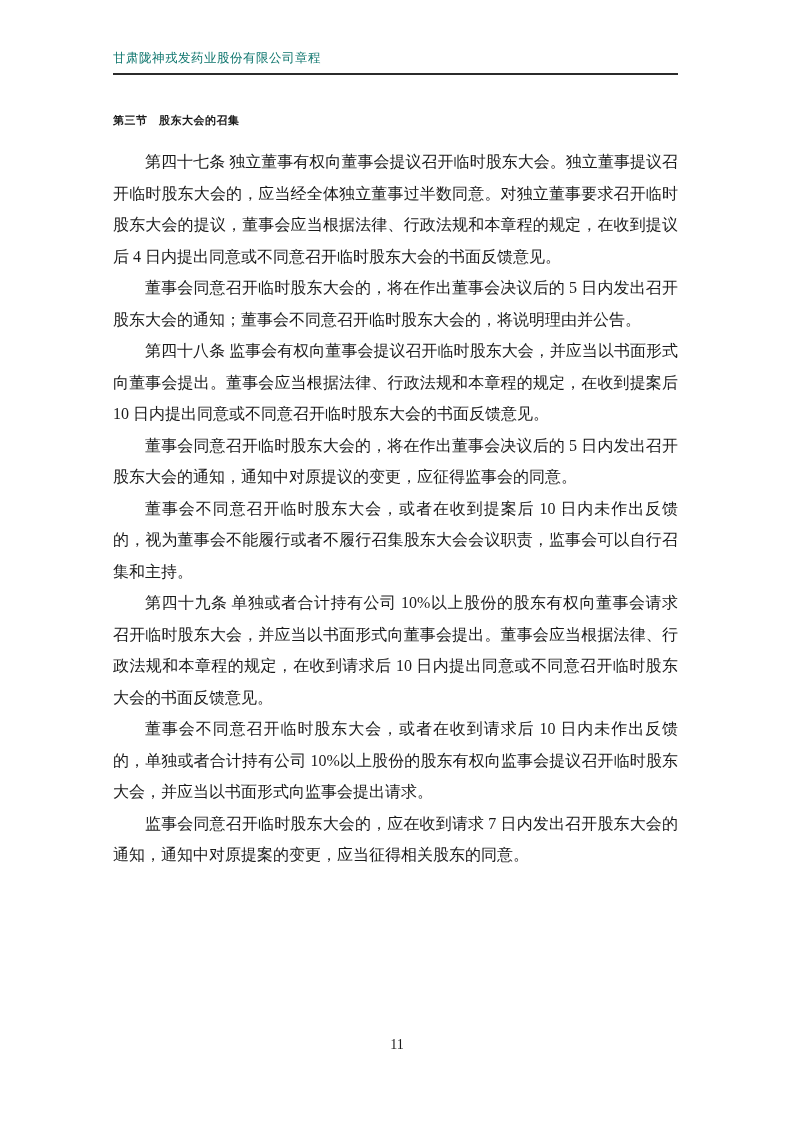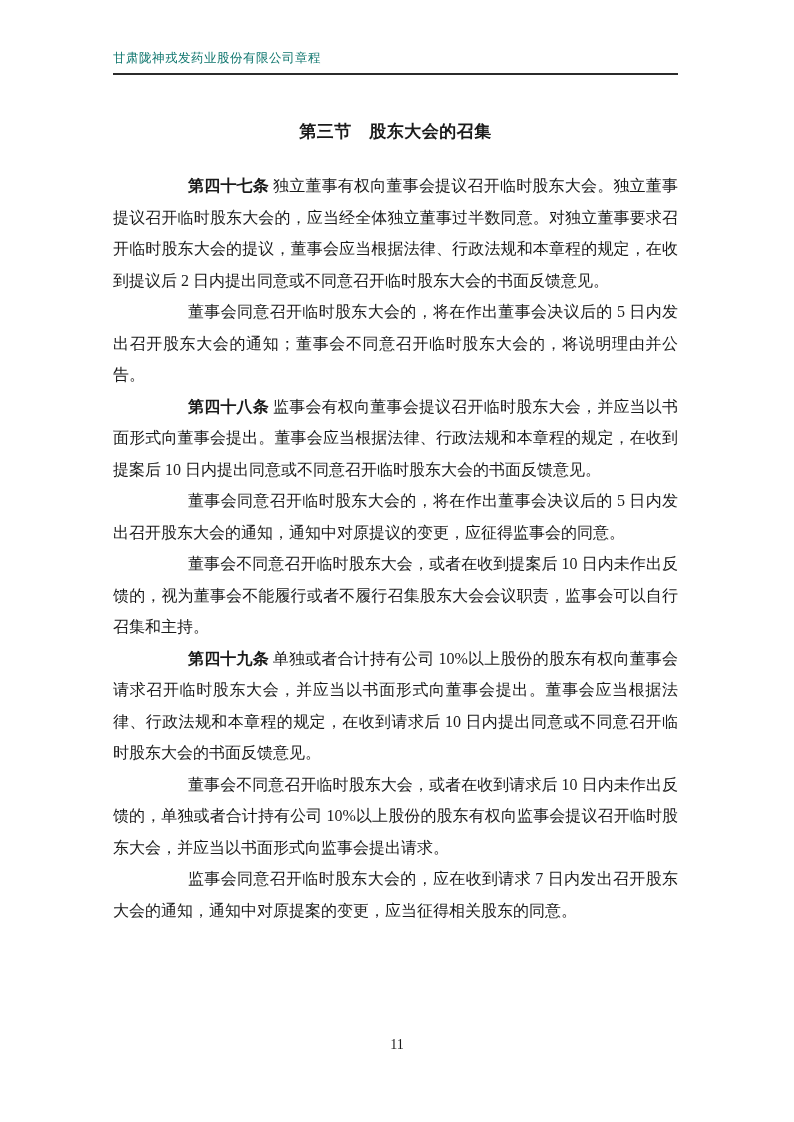--- a/index.html
+++ b/index.html
@@ -35,30 +35,29 @@
     line-height: 31.5px;
     text-align: justify;
     text-justify: inter-ideograph;
   }
   .doc-content p {
     text-indent: 2em;
     text-align: justify;
     text-align-last: left;
   }
   .section-heading {
-    font-size: 17px;
+    font-size: 11px;
     font-weight: bold;
-    text-align: center;
+    text-align: left;
     line-height: 32px;
-    margin: 22px 0;
+    margin: 10px 0;
     letter-spacing: 0.5px;
   }
   .article-number {
-    font-weight: bold;
-    margin-left: 43px;
+    font-weight: normal;
   }
   .article-number:not(:empty) {
     margin-right: 4px;
   }
   .page-footer {
     position: absolute;
     top: 1037px;
     left: 0;
     width: 100%;
     text-align: center;
@@ -75,21 +74,21 @@
   <div class="doc-header">
     <span>甘肃陇神戎发药业股份有限公司章程</span>
   </div>
 
   <div class="doc-content">
 
 
     <h2 class="section-heading">第三节　股东大会的召集</h2>
 
     <p>
-      <b class="article-number">第四十七条</b><span>独立董事有权向董事会提议召开临时股东大会。独立董事提议召开临时股东大会的，应当经全体独立董事过半数同意。对独立董事要求召开临时股东大会的提议，董事会应当根据法律、行政法规和本章程的规定，在收到提议后 2 日内提出同意或不同意召开临时股东大会的书面反馈意见。</span>
+      <b class="article-number">第四十七条</b><span>独立董事有权向董事会提议召开临时股东大会。独立董事提议召开临时股东大会的，应当经全体独立董事过半数同意。对独立董事要求召开临时股东大会的提议，董事会应当根据法律、行政法规和本章程的规定，在收到提议后 4 日内提出同意或不同意召开临时股东大会的书面反馈意见。</span>
     </p>
 
     <p>
       <b class="article-number"></b><span>董事会同意召开临时股东大会的，将在作出董事会决议后的 5 日内发出召开股东大会的通知；董事会不同意召开临时股东大会的，将说明理由并公告。</span>
     </p>
 
     <p>
       <b class="article-number">第四十八条</b><span>监事会有权向董事会提议召开临时股东大会，并应当以书面形式向董事会提出。董事会应当根据法律、行政法规和本章程的规定，在收到提案后 10 日内提出同意或不同意召开临时股东大会的书面反馈意见。</span>
     </p>
 

